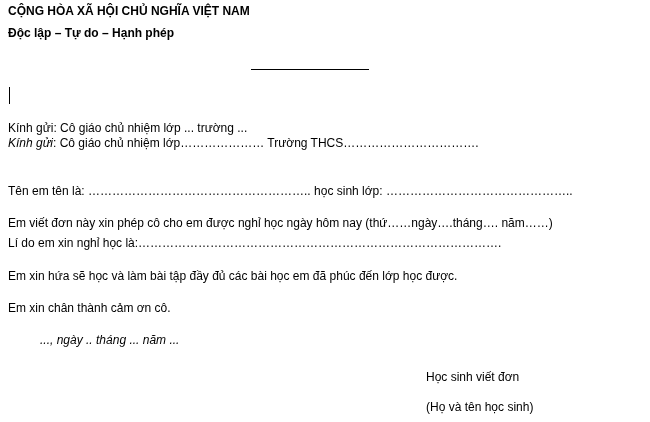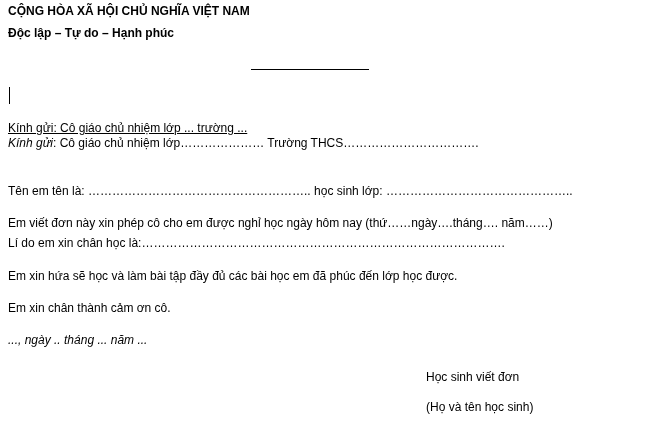--- a/index.html
+++ b/index.html
@@ -9,32 +9,32 @@
   .bold { font-weight: bold; }
   .italic { font-style: italic; }
   .hr { position: absolute; left: 251px; top: 69px; width: 118px; height: 1px; background: #000; }
   .cursor { display: inline-block; width: 1px; height: 17px; background: #000; vertical-align: -3px; margin-left: 1px; }
   .sig { position: absolute; left: 426px; font-size: 12px; white-space: nowrap; line-height: 18px; }
 </style>
 </head>
 <body>
 
 <div class="line bold" style="top:2px;">CỘNG HÒA XÃ HỘI CHỦ NGHĨA VIỆT NAM</div>
-<div class="line bold" style="top:24px;">Độc lập – Tự do – Hạnh phúc</div>
+<div class="line bold" style="top:24px;">Độc lập – Tự do – Hạnh phép</div>
 <div class="hr"></div>
 
 <div class="line bold" style="top:87px;">
   <span class="cursor"></span>
 </div>
 
-<div class="line" style="top:119px;text-decoration:underline;">Kính gửi: Cô giáo chủ nhiệm lớp ... trường ...</div>
+<div class="line" style="top:119px;">Kính gửi: Cô giáo chủ nhiệm lớp ... trường ...</div>
 <div class="line" style="top:134px;">
   <span class="italic">Kính gửi</span><span>: Cô giáo chủ nhiệm lớp………………… Trường THCS…………………………….</span>
 </div>
 <div class="line" style="top:182px;">Tên em tên là: ……………………………………………….. học sinh lớp: ………………………………………..</div>
 <div class="line" style="top:214px;">Em viết đơn này xin phép cô cho em được nghỉ học ngày hôm nay (thứ……ngày….tháng…. năm……)</div>
-<div class="line" style="top:234px;">Lí do em xin chân học là:……………………………………………………………………………….</div>
+<div class="line" style="top:234px;">Lí do em xin nghỉ học là:……………………………………………………………………………….</div>
 <div class="line" style="top:267px;">Em xin hứa sẽ học và làm bài tập đầy đủ các bài học em đã phúc đến lớp học được.</div>
 <div class="line" style="top:299px;">Em xin chân thành cảm ơn cô.</div>
-<div class="line italic" style="top:331px;">..., ngày .. tháng ... năm ...</div>
+<div class="line italic" style="top:331px;margin-left:32px;">..., ngày .. tháng ... năm ...</div>
 
 <div class="sig" style="top:368px;">Học sinh viết đơn</div>
 <div class="sig" style="top:398px;">(Họ và tên học sinh)</div>
 
 </body></html>

